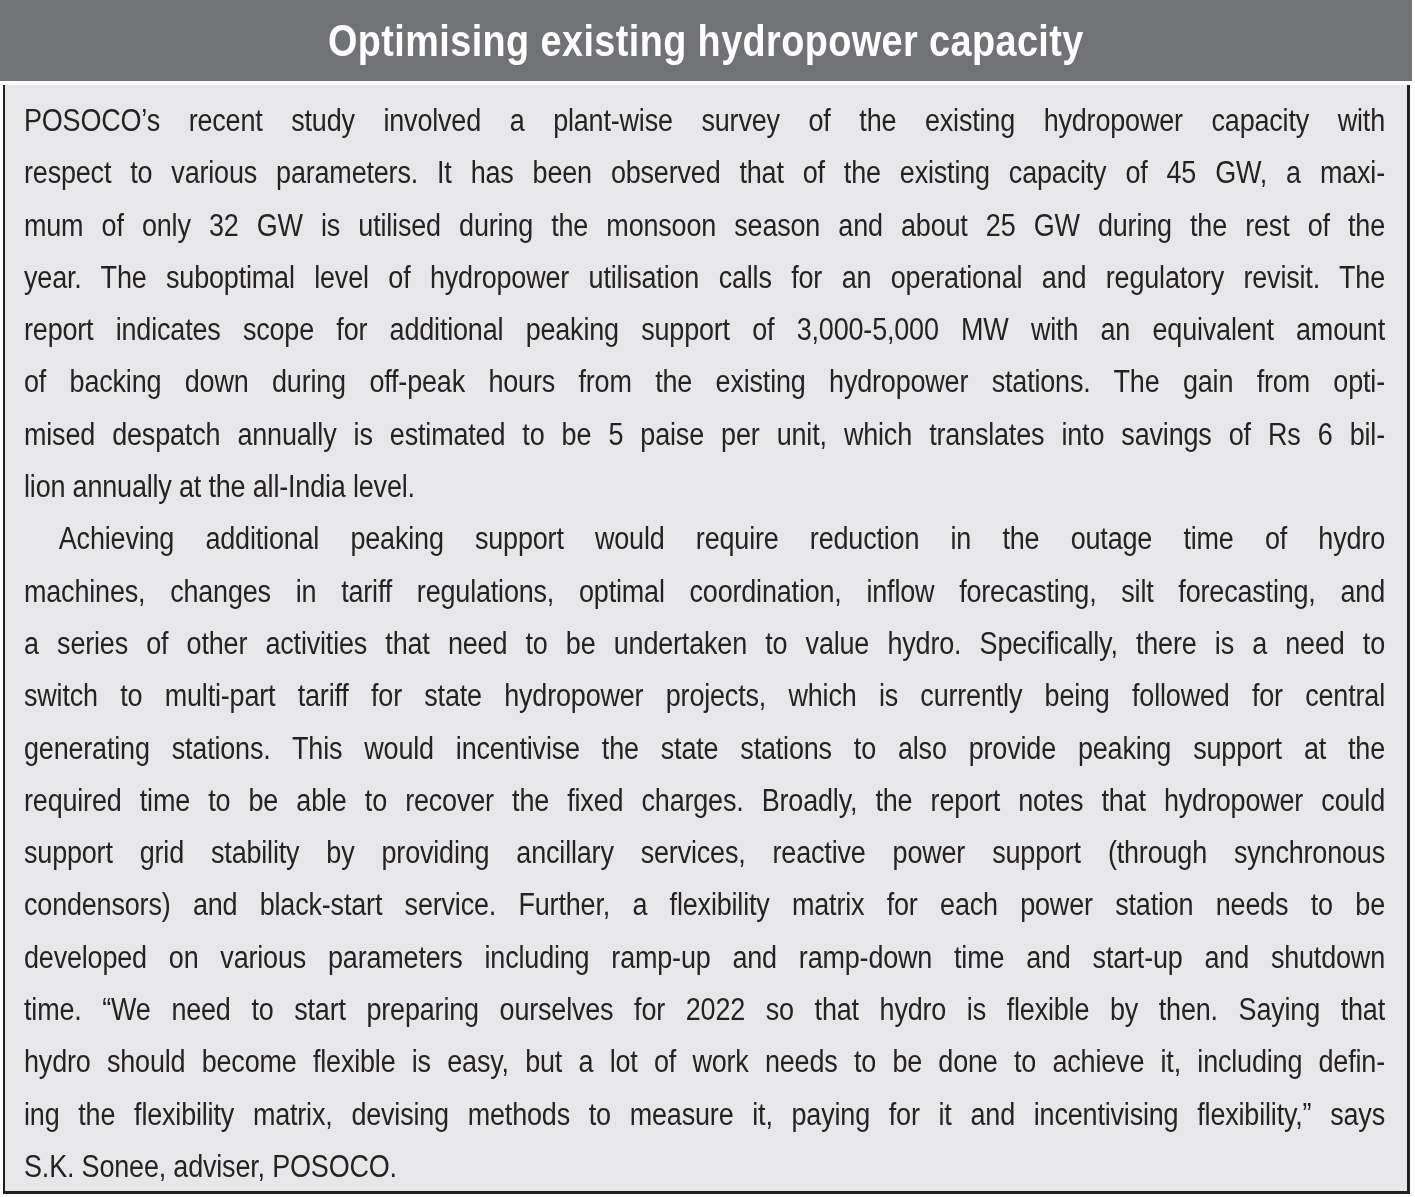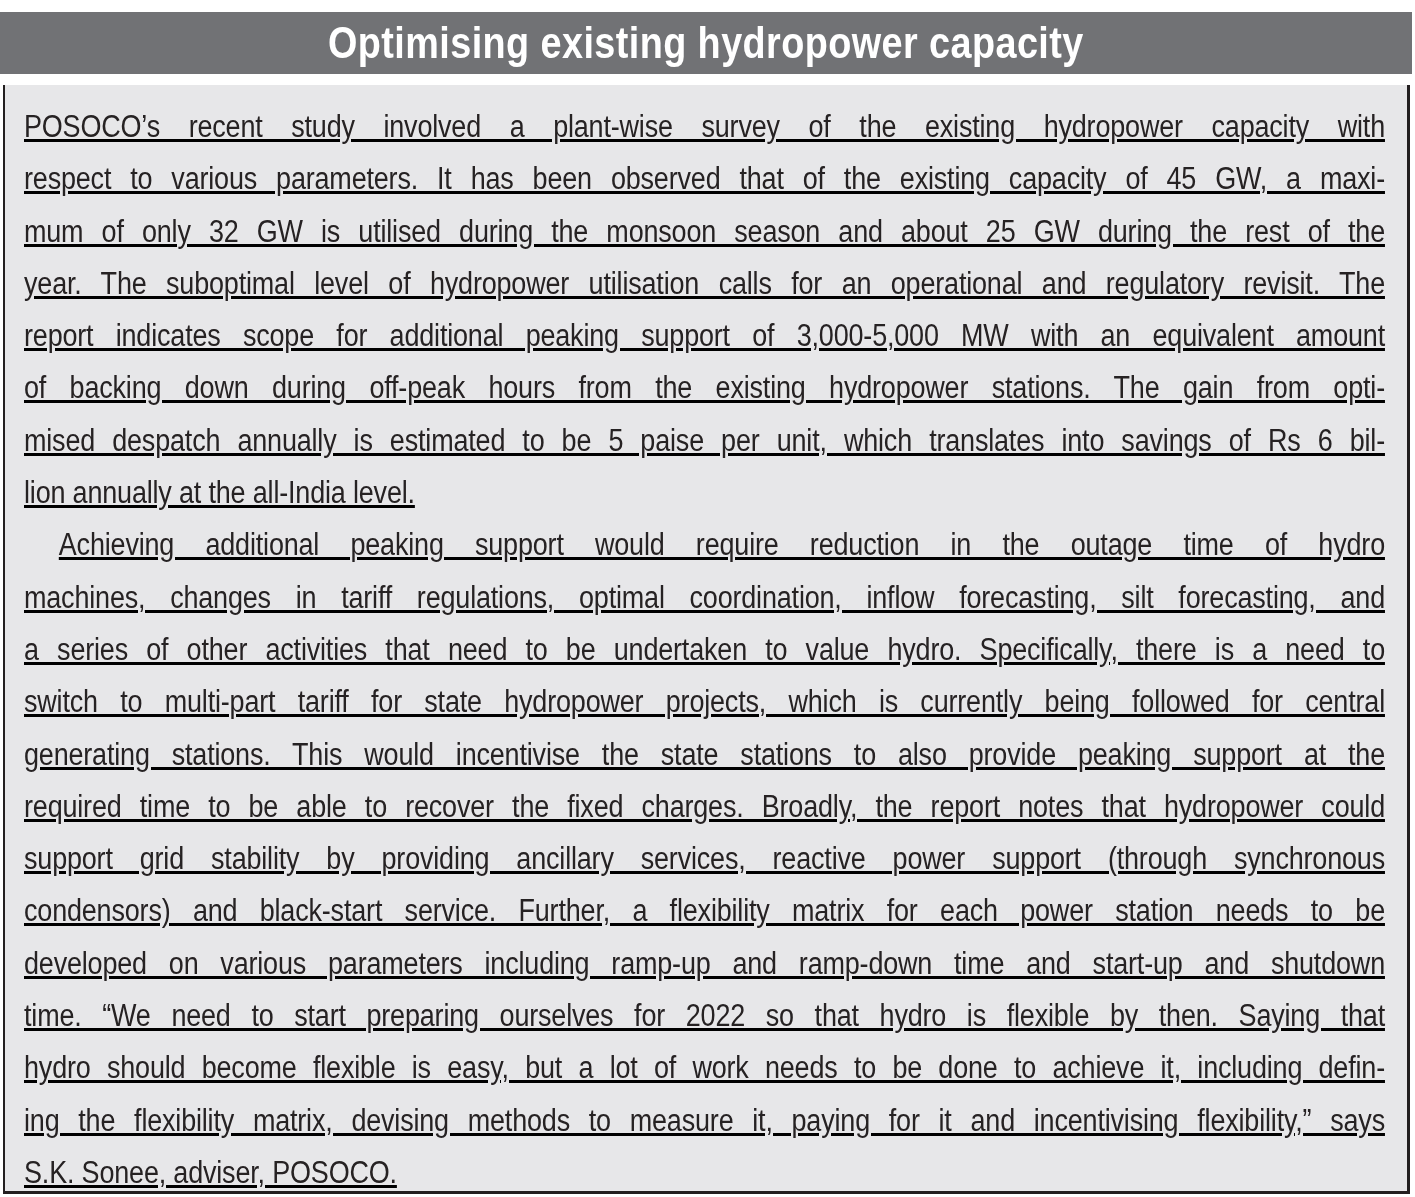--- a/index.html
+++ b/index.html
@@ -10,24 +10,24 @@
   }
   .page {
     position: relative;
     width: 1415px;
     height: 1197px;
     background: #ffffff;
     overflow: hidden;
   }
   .box-header {
     position: absolute;
-    top: 12px;
+    top: 0;
     left: 0;
     width: 1412px;
-    height: 62px;
+    height: 81px;
     background: var(--header-bg, #717275);
     display: flex;
     align-items: center;
     justify-content: center;
   }
   .box-title {
     color: var(--title-color, #ffffff);
     font-size: 45px;
     font-weight: bold;
     white-space: nowrap;
@@ -37,23 +37,22 @@
   }
   .box-body {
     position: absolute;
     top: 85px;
     left: 3px;
     right: 5px;
     bottom: 3px;
     background: var(--body-bg, #e7e7e9);
     border: solid var(--border-color, #231f20);
     border-width: 0 3px 3px 2px;
-    padding: 16px 22px 0 19px;
+    padding: 10px 22px 0 19px;
     overflow: hidden;
-    text-decoration: underline;
   }
   .para {
     margin: 0;
   }
   .line {
     font-size: 31px;
     line-height: 52.3px;
     color: var(--text-color, #262223);
     letter-spacing: -0.2px;
     width: 114.94%;

